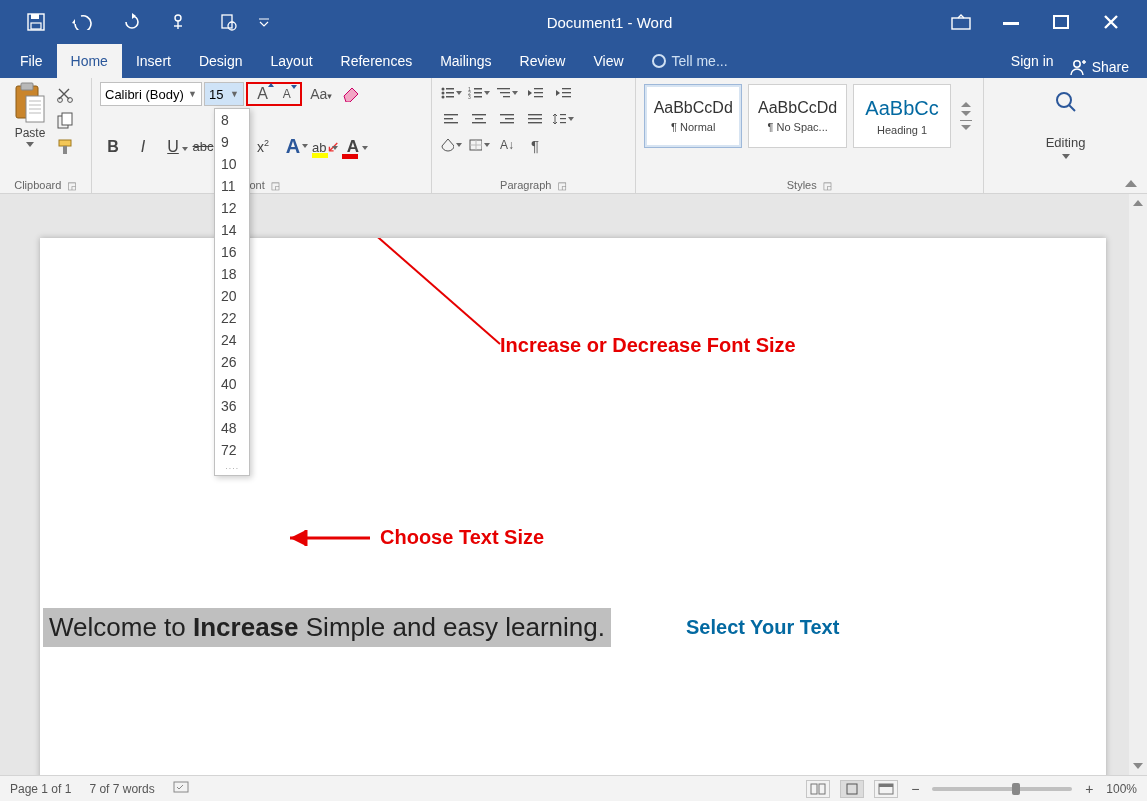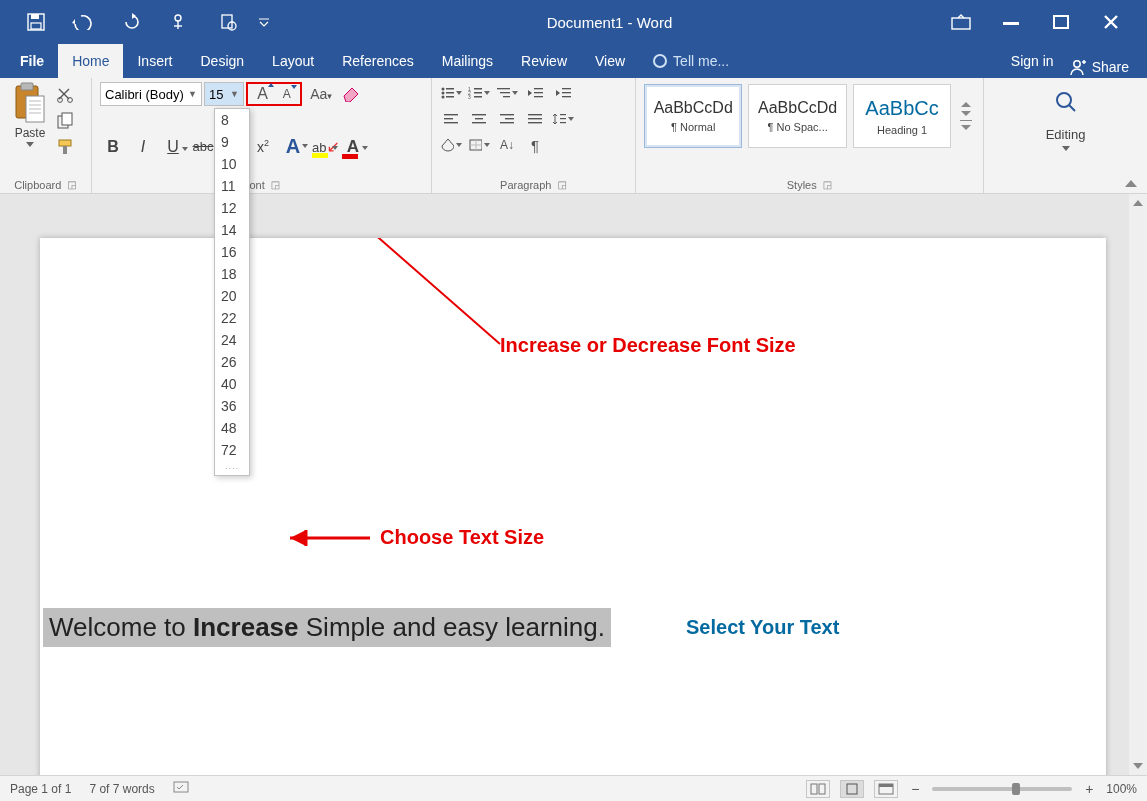--- a/index.html
+++ b/index.html
@@ -9,30 +9,30 @@
   .titlebar { height: 44px; background: #2b579a; display: flex; align-items: center; color: #fff; }
   .tb-left { display: flex; align-items: center; gap: 14px; padding-left: 22px; }
   .tb-btn { width: 28px; height: 28px; display: flex; align-items: center; justify-content: center; cursor: default; }
   .tb-btn.wide { width: 40px; }
   .tb-title { flex: 1; text-align: center; font-size: 15px; }
   .tb-right { display: flex; align-items: center; gap: 22px; padding-right: 22px; }
 
   
   .tabs { height: 34px; background: #2b579a; display: flex; align-items: stretch; color: #fff; padding-left: 6px; }
   .tab { padding: 0 14px; display: flex; align-items: center; font-size: 14px; cursor: default; }
-  .tab.file { background: #2b579a; font-weight: bold; }
+  .tab.file { background: #2b579a; }
   .tab.active { background: #f3f3f3; color: #2b579a; }
   .tabs-right { margin-left: auto; display: flex; align-items: center; gap: 14px; padding-right: 18px; }
   .signin { font-size: 14px; }
   .share { display: flex; align-items: center; gap: 6px; font-size: 14px; margin-top: 12px; }
 
   
   .ribbon { height: 116px; background: #f3f3f3; border-bottom: 1px solid #d4d4d4; display: flex; position: relative; }
   .group { border-right: 1px solid #d4d4d4; padding: 4px 8px 2px 8px; display: flex; flex-direction: column; justify-content: space-between; }
-  .group-label { font-size: 11px; color: #666; text-align: center; padding-top:2px; display:flex; justify-content:center; align-items:flex-start; gap:6px;}
+  .group-label { font-size: 11px; color: #666; text-align: center; padding-top:2px; display:flex; justify-content:center; align-items:flex-end; gap:6px;}
   .group-label .launcher { font-size:10px; color:#888;}
   .grp-clip { width: 92px; }
   .grp-font { width: 340px; position: relative; }
   .grp-para { width: 204px; }
   .grp-styles { width: 348px; }
   .grp-edit { flex:1; border-right:none;}
 
   
   .clip-body { display: flex; gap: 4px; }
   .paste-big { width: 44px; text-align: center; font-size: 12px; color: #444; }
@@ -83,21 +83,21 @@
   .style-name { font-size:11px; color:#444;}
   .styles-more { width:18px; display:flex; flex-direction:column; gap:4px; align-items:center;}
   .chev { width:0;height:0;border-left:5px solid transparent;border-right:5px solid transparent;}
   .chev.up{border-bottom:5px solid #888;}
   .chev.dn{border-top:5px solid #888;}
   .bar-line{width:12px;height:1px;background:#888;}
 
   
   .edit-body{ text-align:center; padding-top:8px;}
   .edit-body .mag{ font-size:20px; color:#2b579a;}
-  .edit-body .lbl{ font-size:13px; color:#444; margin-top:8px;}
+  .edit-body .lbl{ font-size:13px; color:#444; margin-top:16px;}
   .edit-body .dd{ width:0;height:0;border-left:4px solid transparent;border-right:4px solid transparent;border-top:5px solid #666; margin:4px auto 0;}
 
   
   .ribbon-chev { position:absolute; right:10px; bottom:6px; width:0;height:0;border-left:6px solid transparent;border-right:6px solid transparent;border-bottom:7px solid #888;}
 
   
   .doc-wrap { height: calc(801px - 44px - 34px - 116px - 26px); background:#e6e6e6; position:relative; overflow:hidden;}
   .scroll-rail { position:absolute; right:0; top:0; bottom:0; width:18px; background:#efefef;}
   .scroll-up, .scroll-dn { height:18px; display:flex; align-items:center; justify-content:center;}
   .scroll-up .t{width:0;height:0;border-left:5px solid transparent;border-right:5px solid transparent;border-bottom:6px solid #888;}

